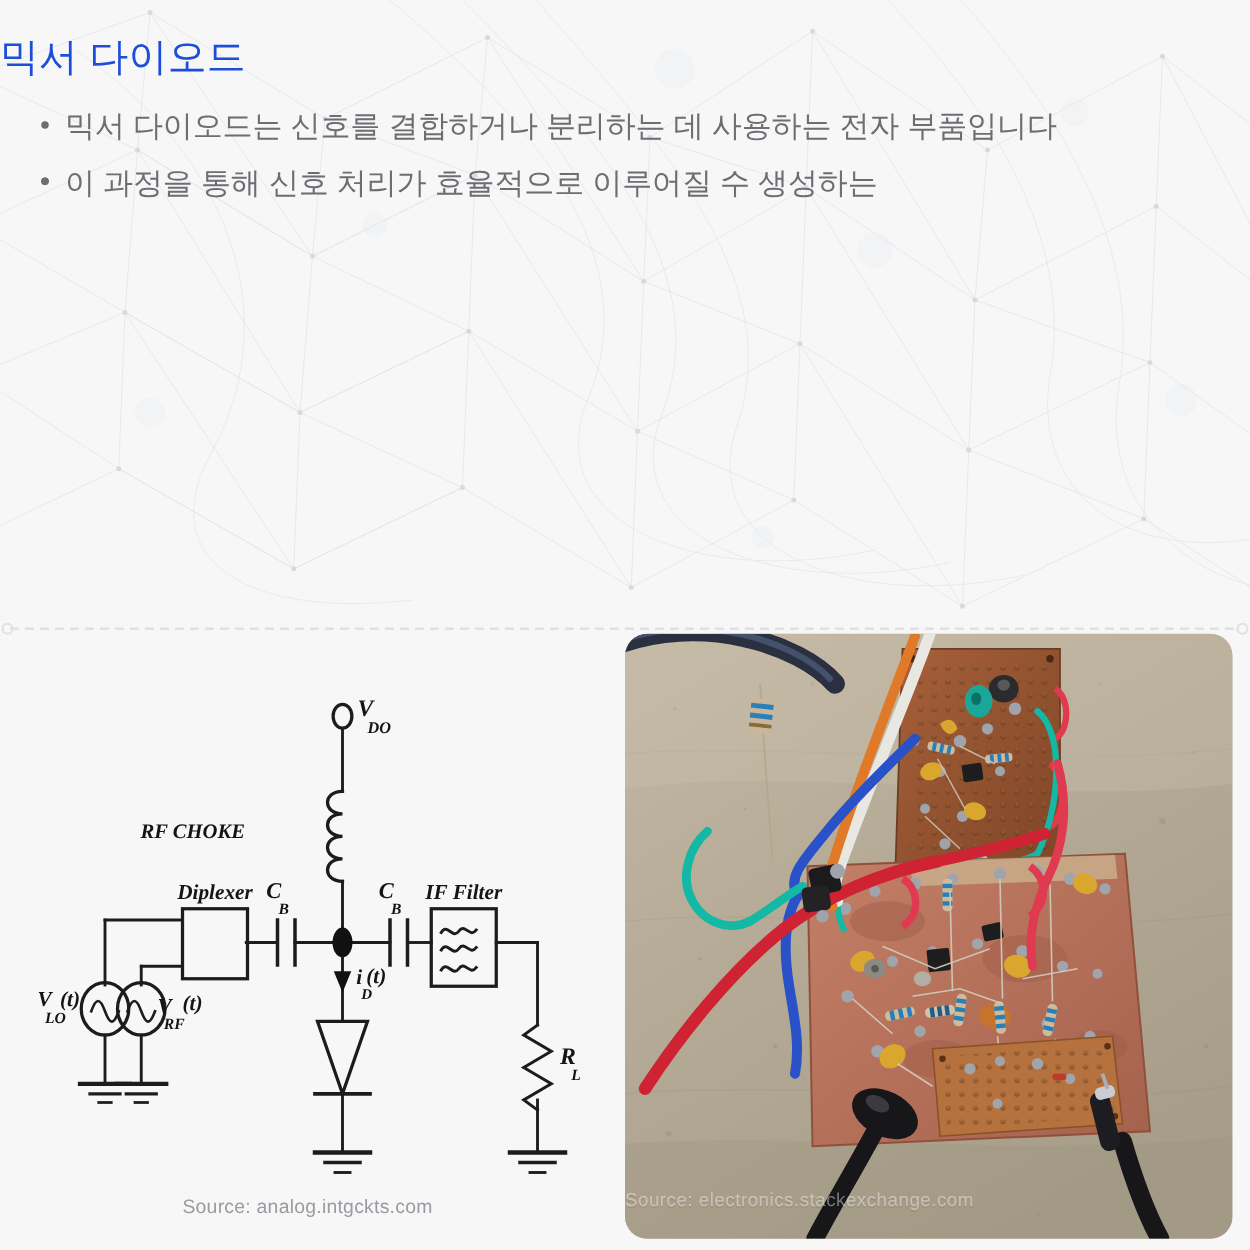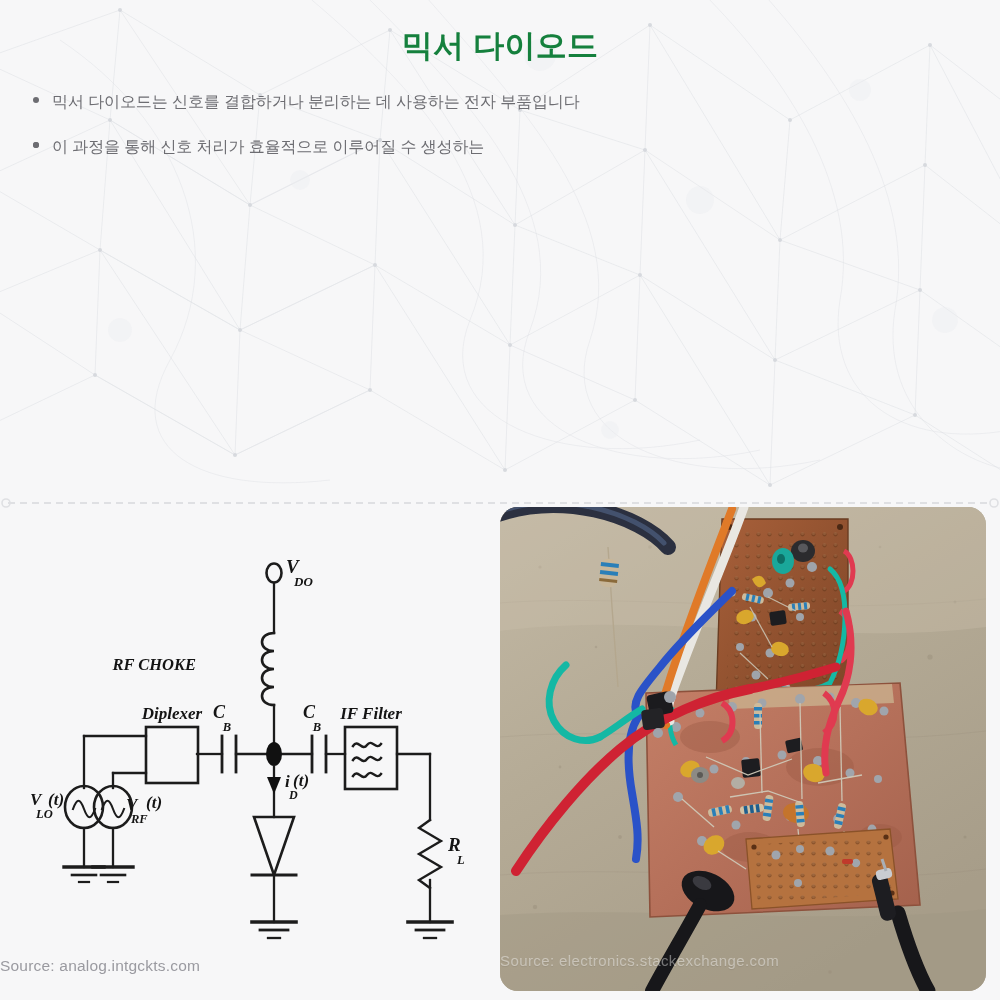--- a/index.html
+++ b/index.html
@@ -33,40 +33,40 @@
     opacity: 0.55;
     pointer-events: none;
   }
 
   
   #title {
     position: absolute;
     top: 26px;
     left: 0;
     width: 1000px;
-    text-align: center;
+    text-align: left;
     font-size: 31px;
     line-height: 40px;
-    color: #15803d;
-    font-weight: 700;
+    color: #1d4ed8;
+    font-weight: 400;
     letter-spacing: 0.3px;
   }
 
   
   #bullets {
     position: absolute;
     top: 86px;
     left: 30px;
     width: 945px;
   }
   .bullet {
     position: relative;
     padding-left: 22px;
     margin-bottom: 14px;
-    font-size: 16px;
+    font-size: 24px;
     line-height: 31px;
     color: #6d6d72;
     font-weight: 400;
     letter-spacing: -0.1px;
   }
   .bullet .dot {
     position: absolute;
     left: 3px;
     top: 11px;
     width: 6px;
@@ -91,20 +91,21 @@
     top: 505px;
     width: 492px;
     height: 495px;
   }
   #circuit-svg { display:block; }
   #circuit-source {
     position: absolute;
     left: 0;
     top: 452px;
     width: 492px;
+    text-align: center;
     font-size: 15.5px;
     color: #9a9aa0;
     letter-spacing: 0.2px;
   }
 
   
   #photo-panel {
     position: absolute;
     left: 500px;
     top: 507px;

